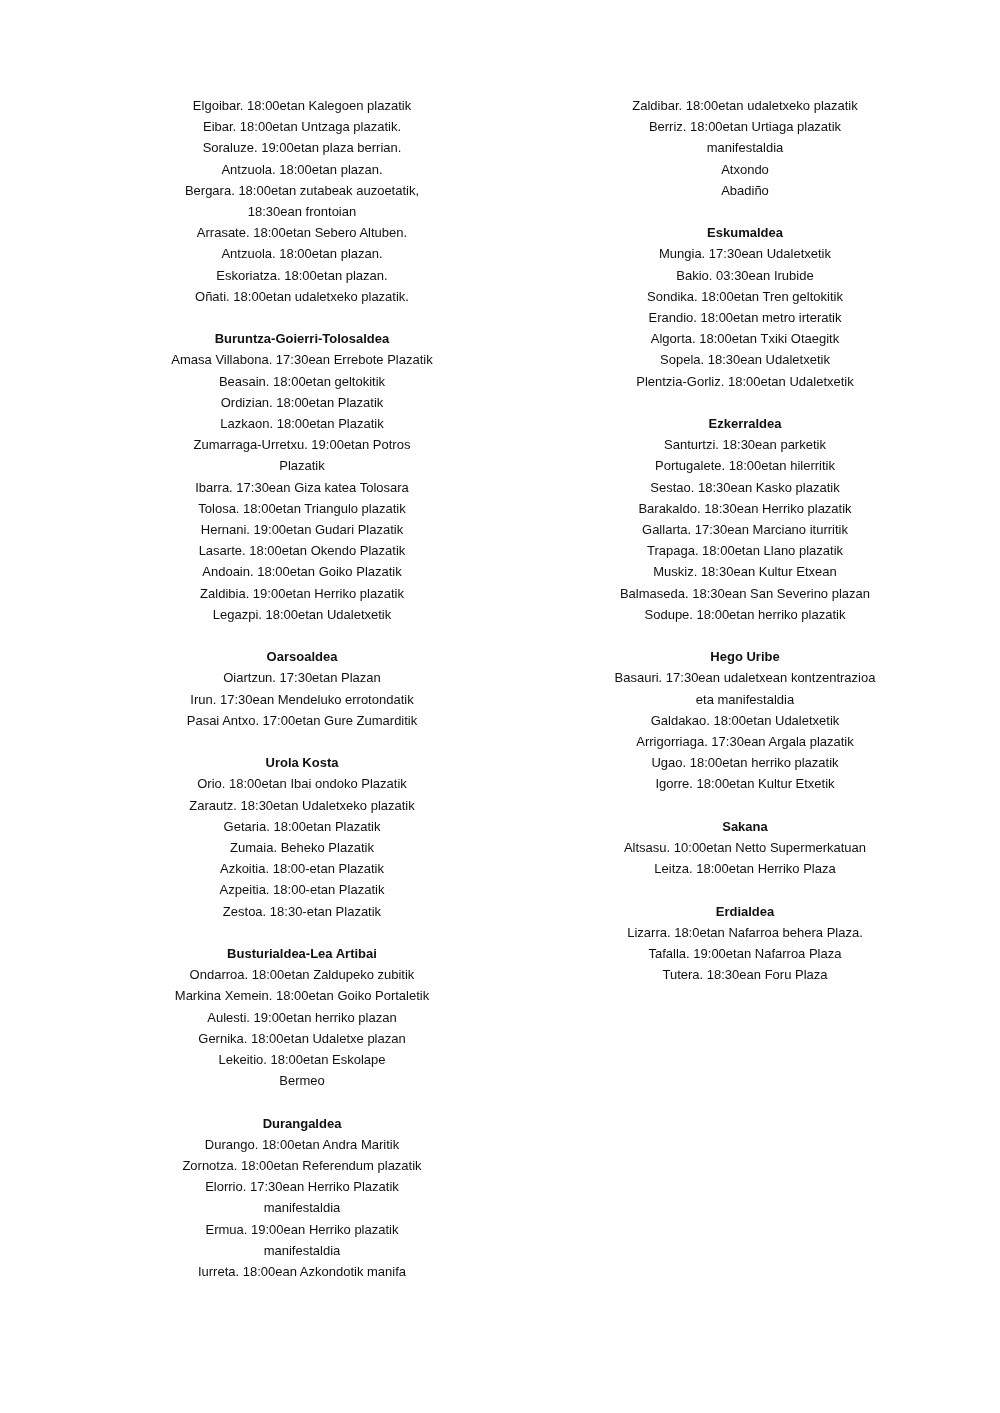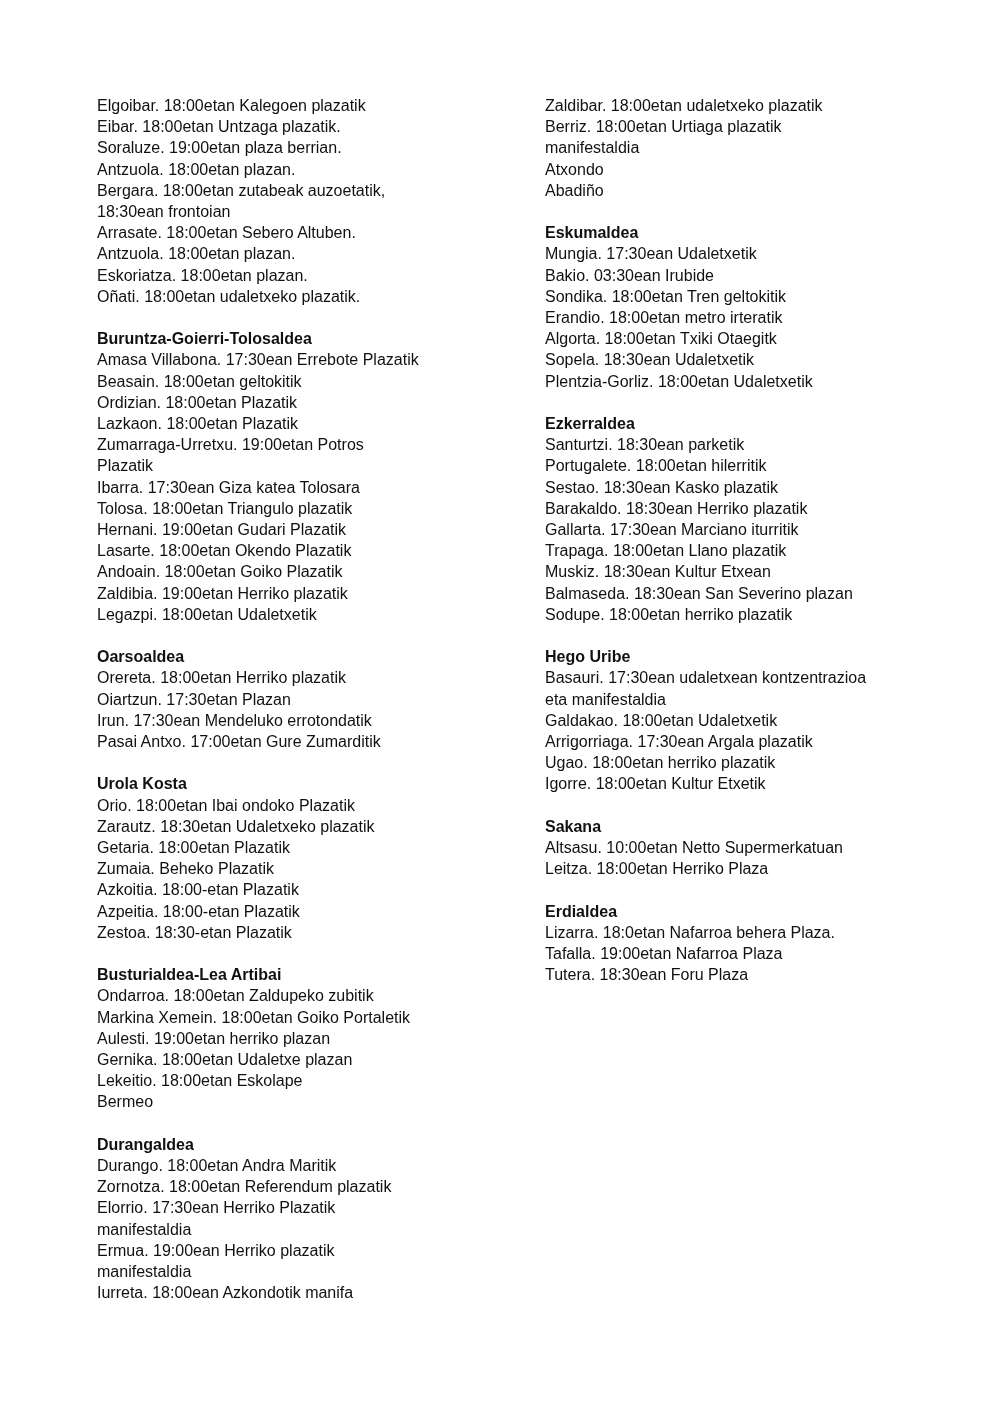--- a/index.html
+++ b/index.html
@@ -11,23 +11,24 @@
       width: 1000px;
       height: 1413px;
       position: relative;
       overflow: hidden;
       font-family: "Liberation Sans", sans-serif;
       color: #111111;
     }
     .column {
       position: absolute;
       top: 95px;
-      font-size: 16px;
+      font-size: 13px;
       line-height: 21.2px;
       white-space: nowrap;
+      text-align: center;
     }
     #col-left { left: 97px; width: 410px; }
     #col-right { left: 531px; width: 400px; margin-left: 14px; }
     .section { margin: 0 0 21.2px 0; }
     .section-title { font-weight: bold; }
     .line { display: block; }
   </style>
 </head>
 <body>
 
@@ -55,21 +56,20 @@
       <span class="line">Ibarra. 17:30ean Giza katea Tolosara</span>
       <span class="line">Tolosa. 18:00etan Triangulo plazatik</span>
       <span class="line">Hernani. 19:00etan Gudari Plazatik</span>
       <span class="line">Lasarte. 18:00etan Okendo Plazatik</span>
       <span class="line">Andoain. 18:00etan Goiko Plazatik</span>
       <span class="line">Zaldibia. 19:00etan Herriko plazatik</span>
       <span class="line">Legazpi. 18:00etan Udaletxetik</span>
     </div>
     <div class="section">
       <div class="section-title">Oarsoaldea</div>
-      <span class="line">Orereta. 18:00etan Herriko plazatik</span>
       <span class="line">Oiartzun. 17:30etan Plazan</span>
       <span class="line">Irun. 17:30ean Mendeluko errotondatik</span>
       <span class="line">Pasai Antxo. 17:00etan Gure Zumarditik</span>
     </div>
     <div class="section">
       <div class="section-title">Urola Kosta</div>
       <span class="line">Orio. 18:00etan Ibai ondoko Plazatik</span>
       <span class="line">Zarautz. 18:30etan Udaletxeko plazatik</span>
       <span class="line">Getaria. 18:00etan Plazatik</span>
       <span class="line">Zumaia. Beheko Plazatik</span>

